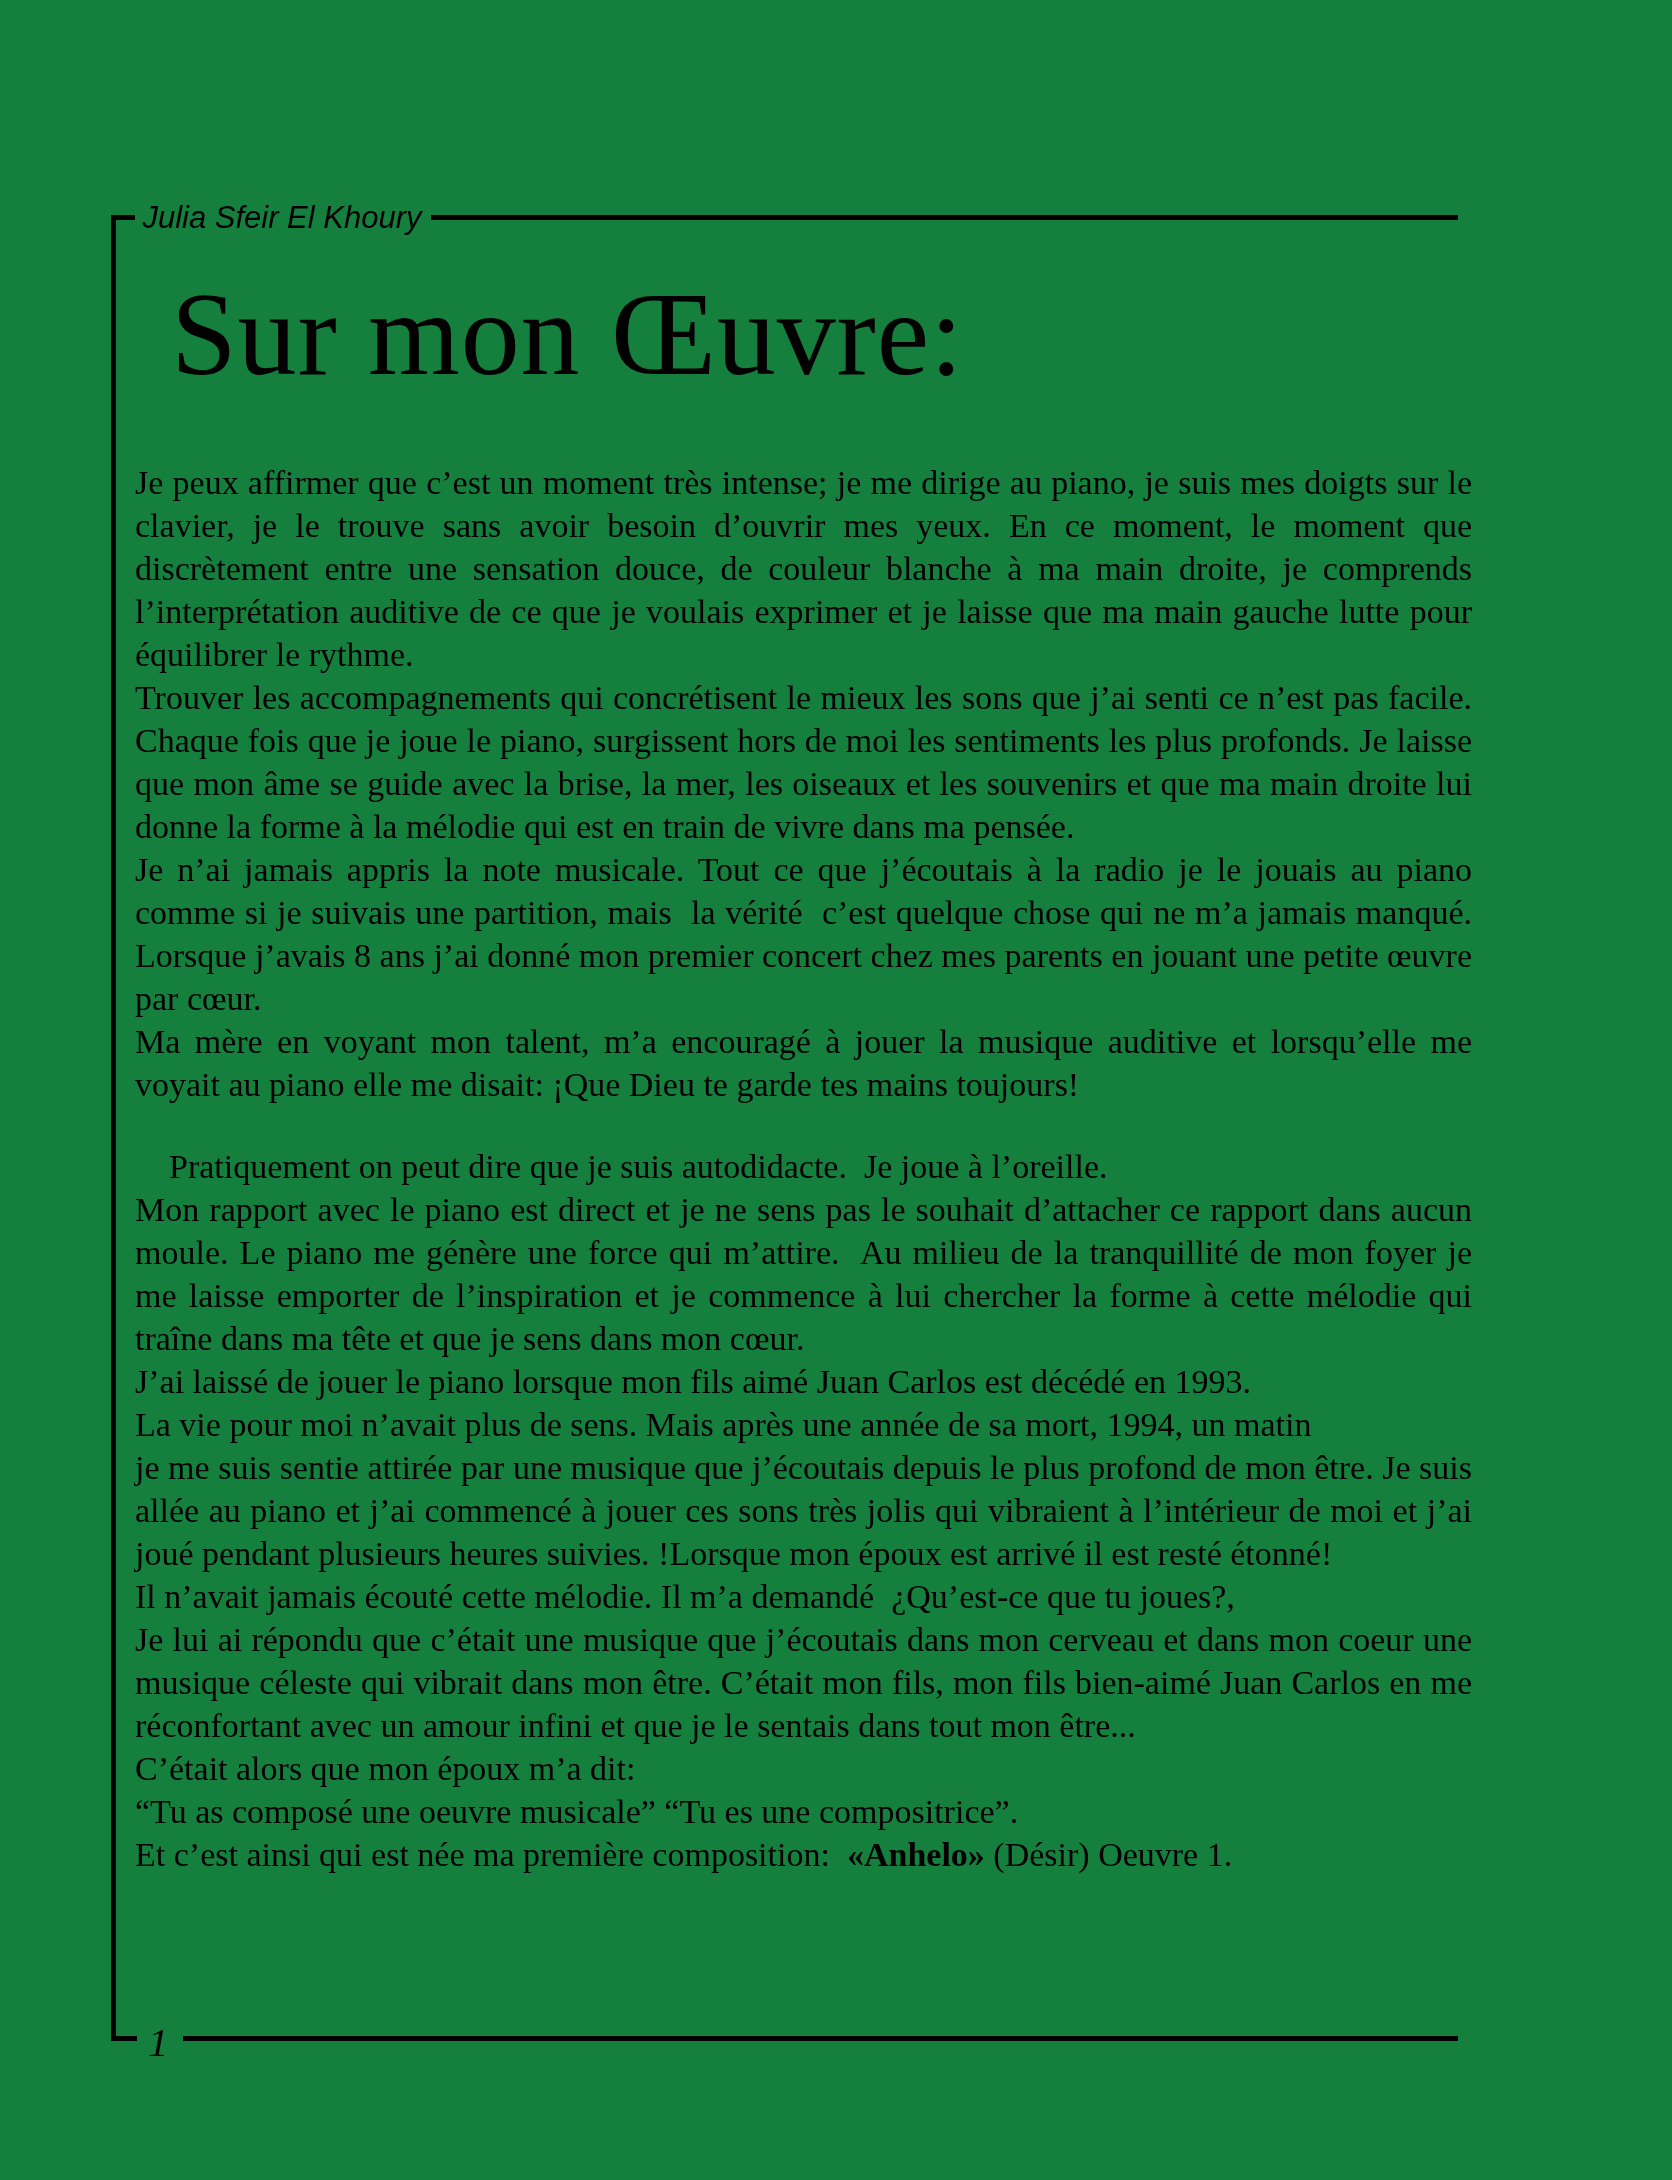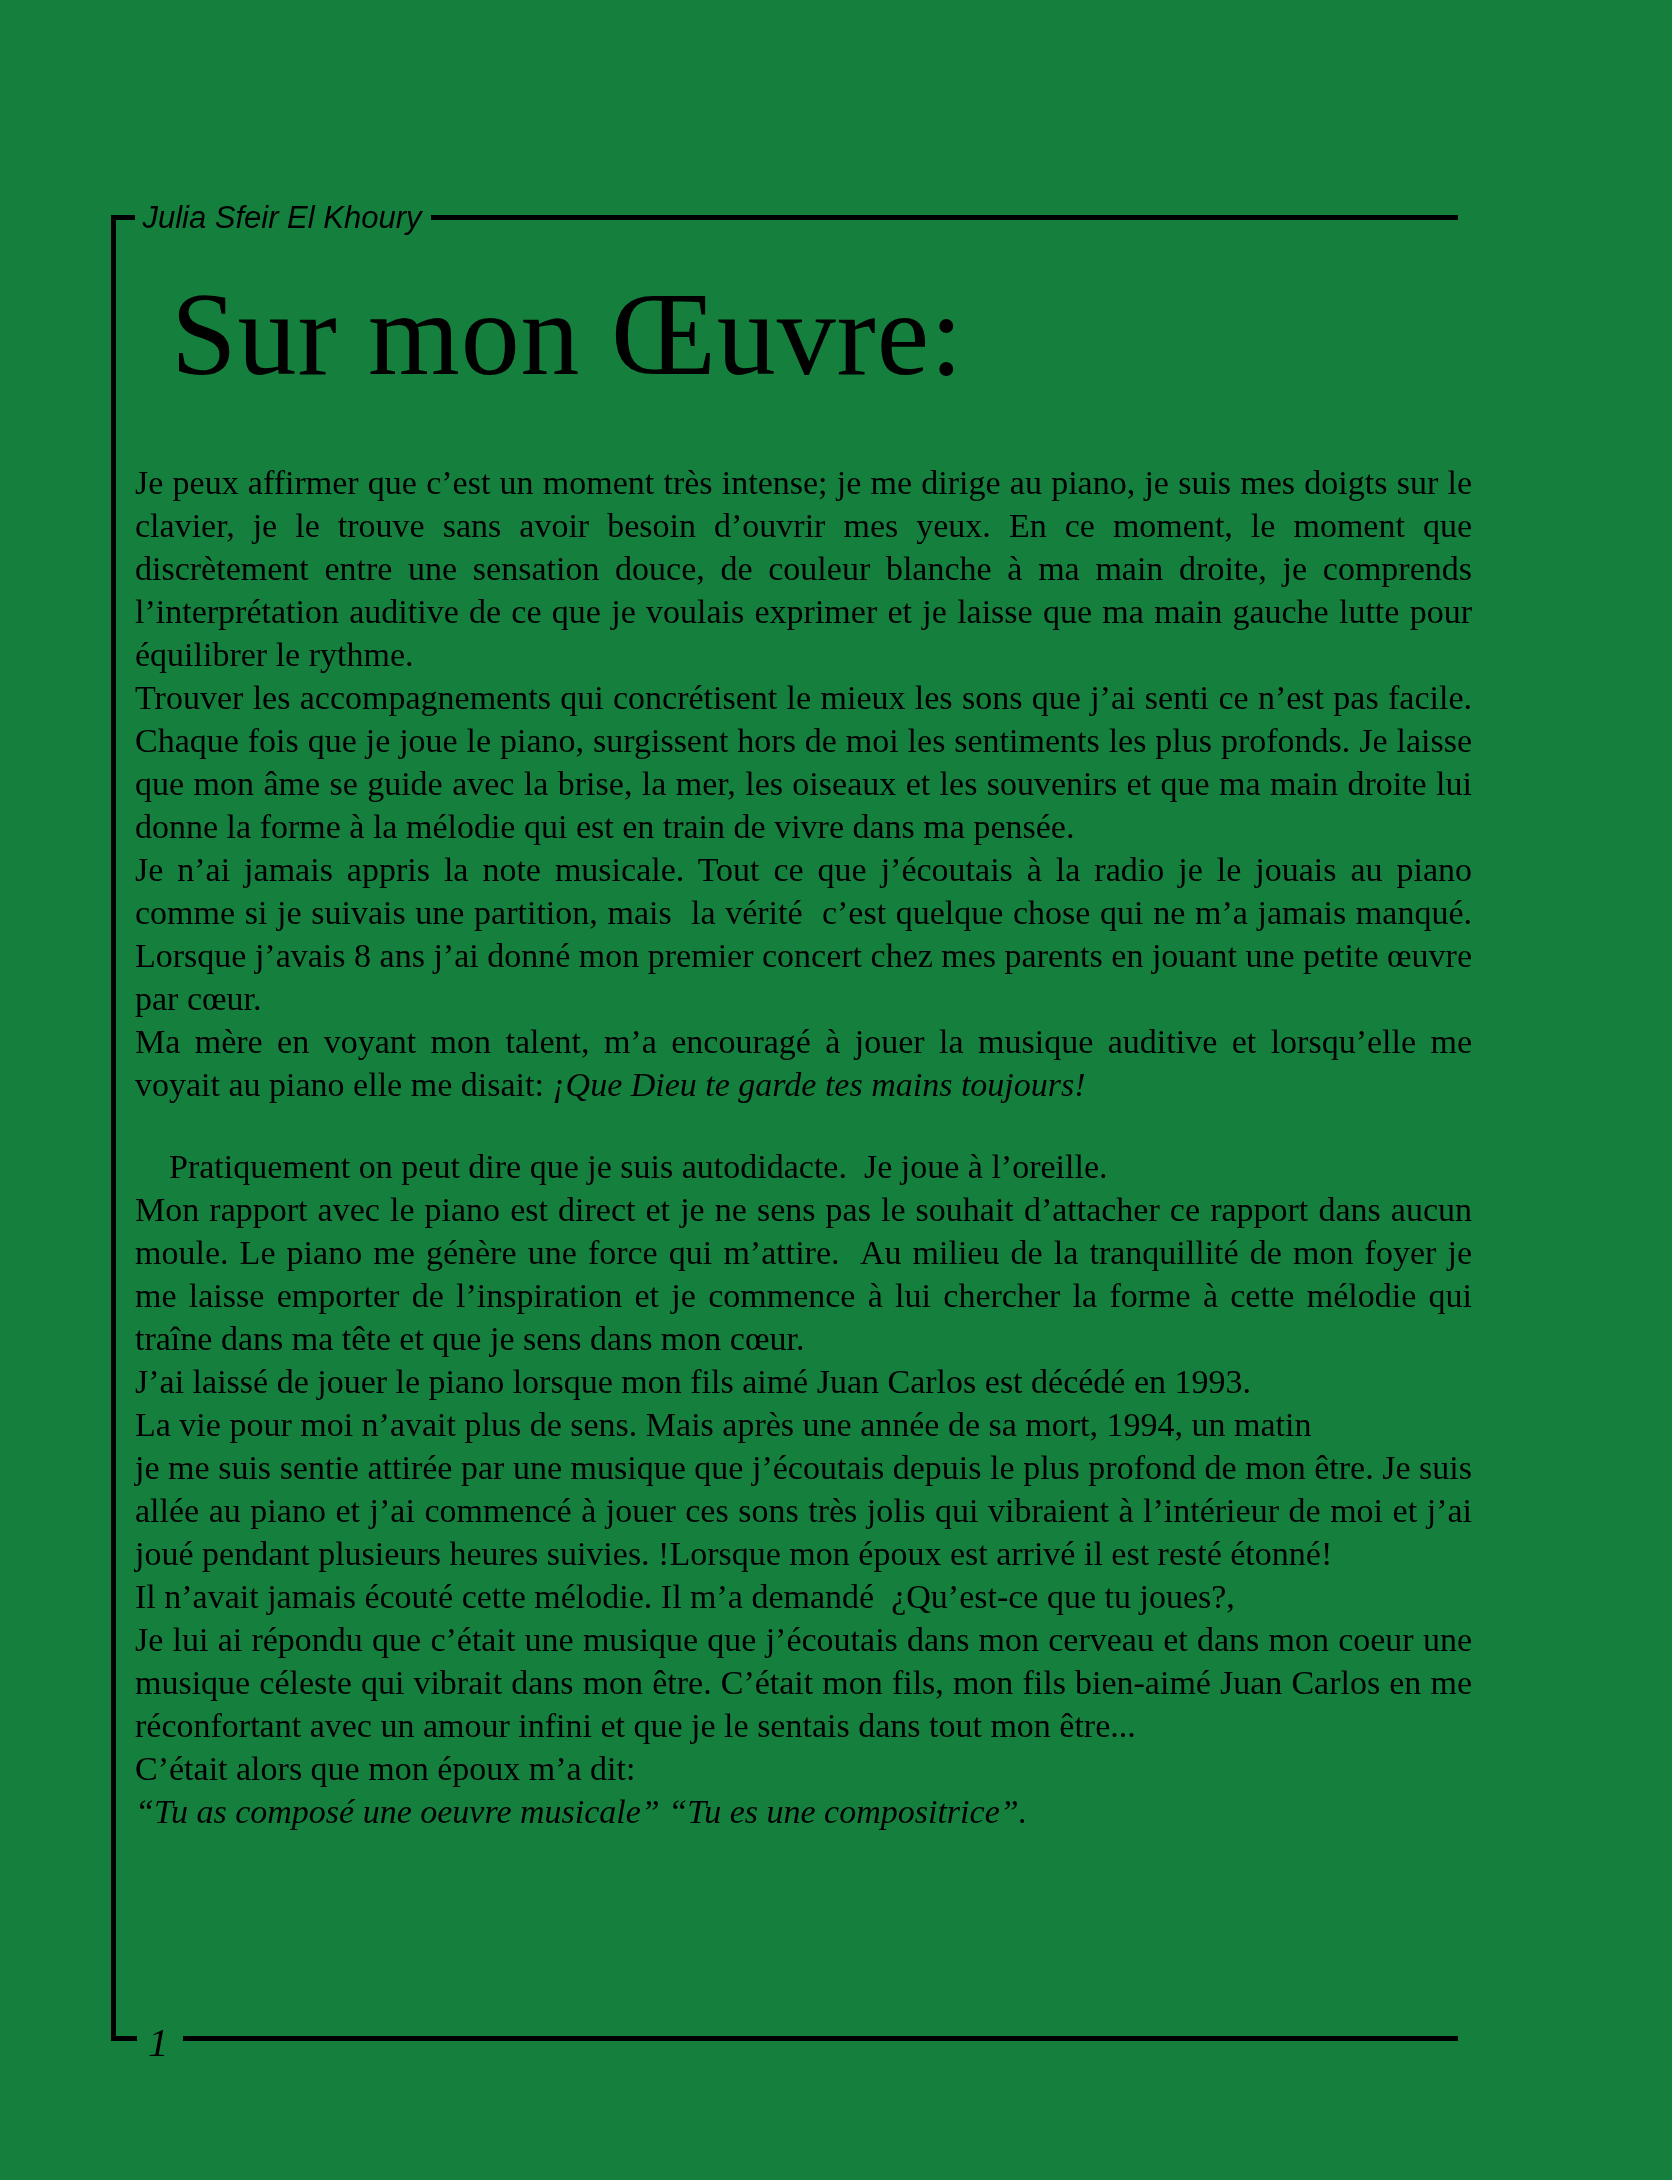--- a/index.html
+++ b/index.html
@@ -76,21 +76,21 @@
   }
   .para {
     margin: 0;
     font-size: 34px;
     line-height: 43px;
     text-align: justify;
     white-space: pre-wrap;
   }
   .para.gap-before { margin-top: 39px; margin-left: 34px; }
   .seg-normal { font-style: normal; font-weight: normal; }
-  .seg-italic { font-style: italic; }
+  .seg-italic { }
   .seg-bold   { font-weight: bold; }
 
   
   .footer-row {
     position: absolute;
     left: 111px;
     top: 2019px;
     width: 1347px;
     height: 39px;
     display: flex;
@@ -140,20 +140,21 @@
       <p class="para"><span class="seg-normal">Ma mère en voyant mon talent, m’a encouragé à jouer la musique auditive et lorsqu’elle me voyait au piano elle me disait: </span><span class="seg-italic">¡Que Dieu te garde tes mains toujours!</span></p>
       <p class="para gap-before"><span class="seg-normal">Pratiquement on peut dire que je suis autodidacte.  Je joue à l’oreille.</span></p>
       <p class="para"><span class="seg-normal">Mon rapport avec le piano est direct et je ne sens pas le souhait d’attacher ce rapport dans aucun moule. Le piano me génère une force qui m’attire.  Au milieu de la tranquillité de mon foyer je me laisse emporter de l’inspiration et je commence à lui chercher la forme à cette mélodie qui traîne dans ma tête et que je sens dans mon cœur.</span></p>
       <p class="para"><span class="seg-normal">J’ai laissé de jouer le piano lorsque mon fils aimé Juan Carlos est décédé en 1993.</span></p>
       <p class="para"><span class="seg-normal">La vie pour moi n’avait plus de sens. Mais après une année de sa mort, 1994, un matin</span></p>
       <p class="para"><span class="seg-normal">je me suis sentie attirée par une musique que j’écoutais depuis le plus profond de mon être. Je suis allée au piano et j’ai commencé à jouer ces sons très jolis qui vibraient à l’intérieur de moi et j’ai joué pendant plusieurs heures suivies. !Lorsque mon époux est arrivé il est resté étonné!</span></p>
       <p class="para"><span class="seg-normal">Il n’avait jamais écouté cette mélodie. Il m’a demandé  ¿Qu’est-ce que tu joues?,</span></p>
       <p class="para"><span class="seg-normal">Je lui ai répondu que c’était une musique que j’écoutais dans mon cerveau et dans mon coeur une musique céleste qui vibrait dans mon être. C’était mon fils, mon fils bien-aimé Juan Carlos en me réconfortant avec un amour infini et que je le sentais dans tout mon être...</span></p>
       <p class="para"><span class="seg-normal">C’était alors que mon époux m’a dit:</span></p>
       <p class="para"><span class="seg-italic">“Tu as composé une oeuvre musicale” “Tu es une compositrice”.</span></p>
+      <p class="para"><span class="seg-normal">Et c’est ainsi qui est née ma première composition:  </span><span class="seg-bold">«Anhelo»</span><span class="seg-normal"> (Désir) Oeuvre 1.</span></p>
     </div>
 
   <div class="footer-row">
     <div class="footer-stub"></div>
     <span class="page-number">1</span>
     <div class="footer-rule"></div>
   </div>
 
 </div>
 

